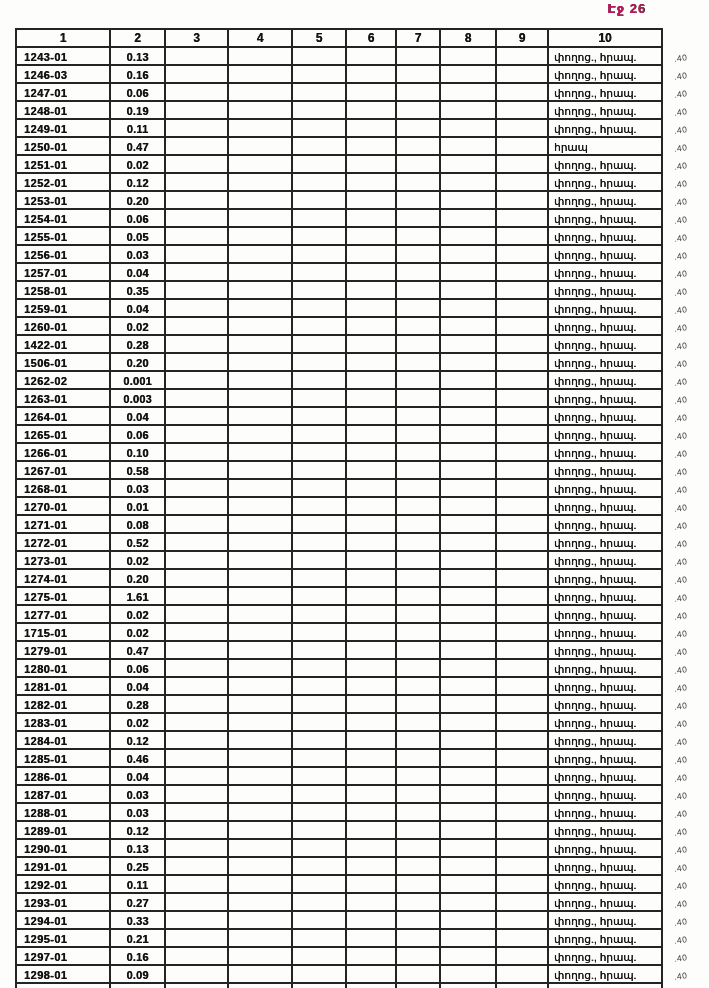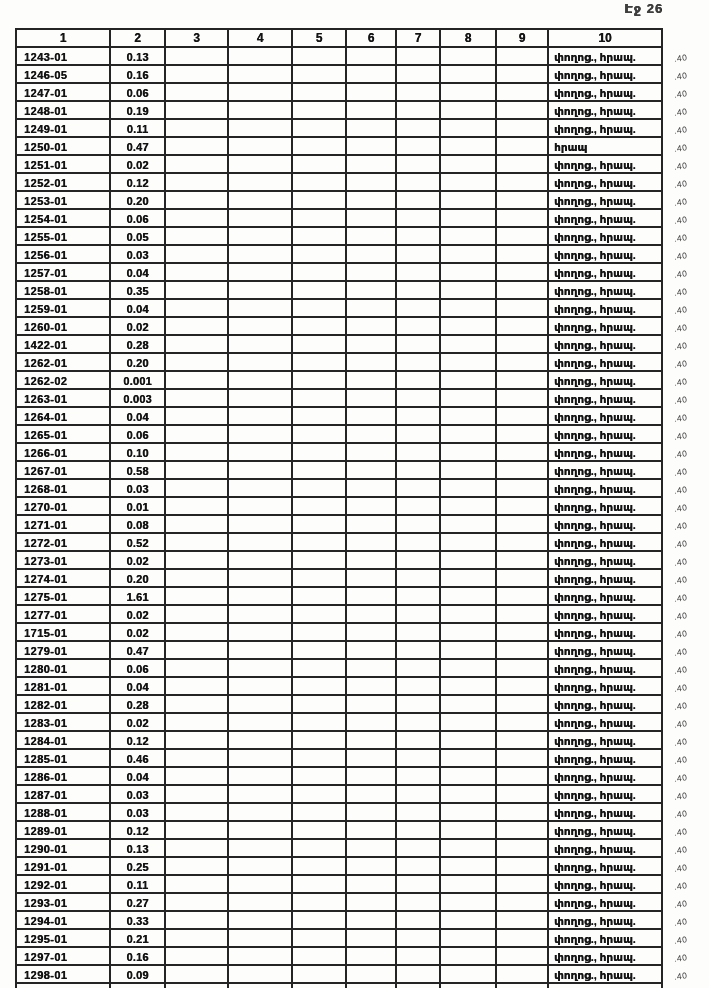--- a/index.html
+++ b/index.html
@@ -13,25 +13,25 @@
     color: #141414;
   }
   .page {
     position: relative;
     width: 709px;
     height: 988px;
   }
   .page-number {
     position: absolute;
     top: 1px;
-    right: 46px;
+    right: 63px;
     font-size: 13px;
     font-weight: 700;
     letter-spacing: 1px;
-    color: #404040;
+    color: #be185d;
     text-shadow: 0.4px 0 0 #111;
   }
   .scan-table {
     position: absolute;
     left: 15px;
     top: 28px;
     border-collapse: collapse;
     table-layout: fixed;
   }
   .scan-table th,
@@ -66,21 +66,21 @@
     font-size: 11px;
     font-weight: 600;
     letter-spacing: 0.2px;
     text-shadow: 0.35px 0 0 #111;
     border-radius: 9px;
   }
   td.note-cell {
     padding-left: 5px;
     padding-bottom: 1px;
     font-size: 10.5px;
-    font-weight: 700;
+    font-weight: 400;
     text-shadow: 0.3px 0 0 #111;
   }
   th.mark-head, td.mark-cell {
     border: none;
     background: transparent;
     vertical-align: middle;
     text-align: left;
     padding-left: 11px;
   }
   td.mark-cell span {
@@ -138,21 +138,21 @@
       <td></td>
       <td></td>
       <td></td>
       <td class="note-cell">փողոց., հրապ.</td>
       <td class="mark-cell">
         <span>.40</span>
       </td>
     </tr>
 
     <tr>
-      <td class="code-cell">1246-05</td>
+      <td class="code-cell">1246-03</td>
       <td class="value-cell">0.16</td>
       <td></td>
       <td></td>
       <td></td>
       <td></td>
       <td></td>
       <td></td>
       <td></td>
       <td class="note-cell">փողոց., հրապ.</td>
       <td class="mark-cell">
@@ -394,21 +394,21 @@
       <td></td>
       <td></td>
       <td></td>
       <td class="note-cell">փողոց., հրապ.</td>
       <td class="mark-cell">
         <span>.40</span>
       </td>
     </tr>
 
     <tr>
-      <td class="code-cell">1262-01</td>
+      <td class="code-cell">1506-01</td>
       <td class="value-cell">0.20</td>
       <td></td>
       <td></td>
       <td></td>
       <td></td>
       <td></td>
       <td></td>
       <td></td>
       <td class="note-cell">փողոց., հրապ.</td>
       <td class="mark-cell">

